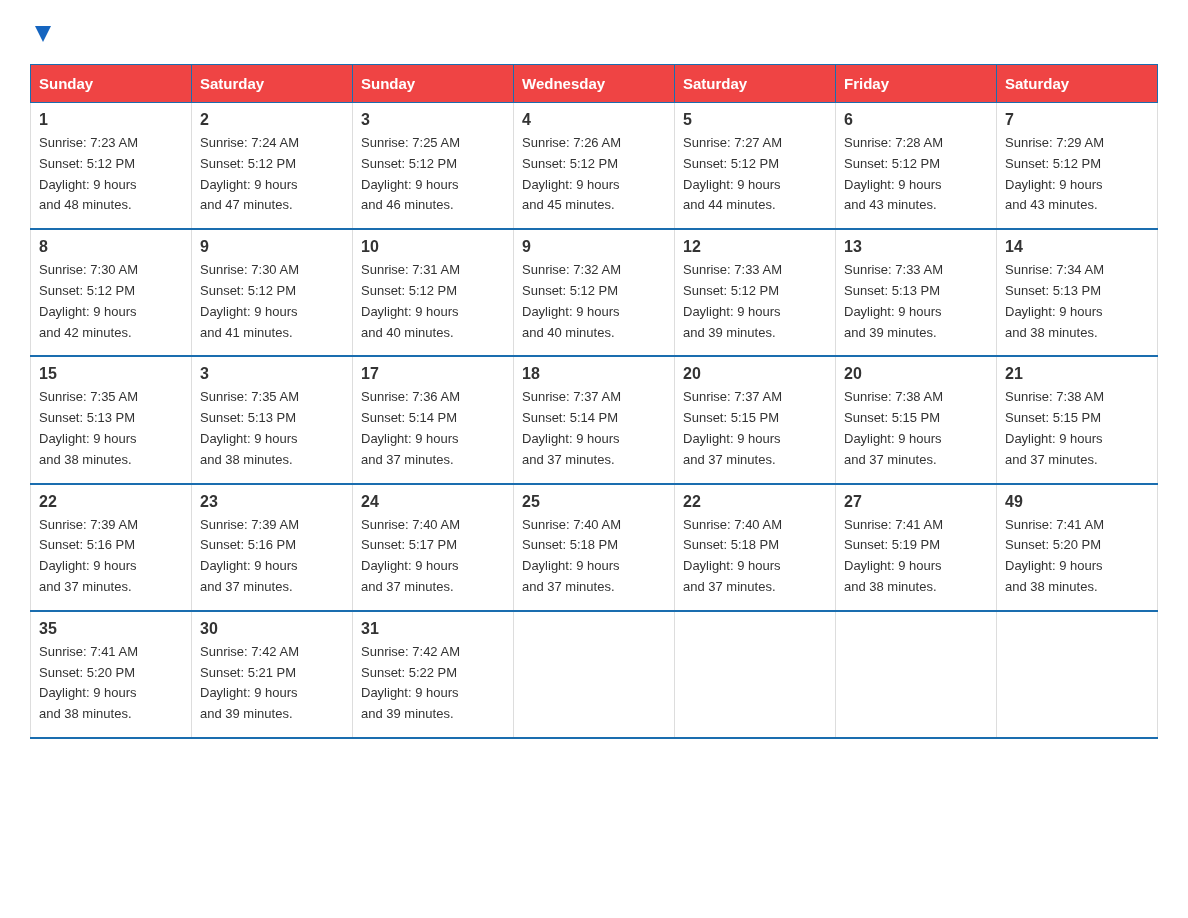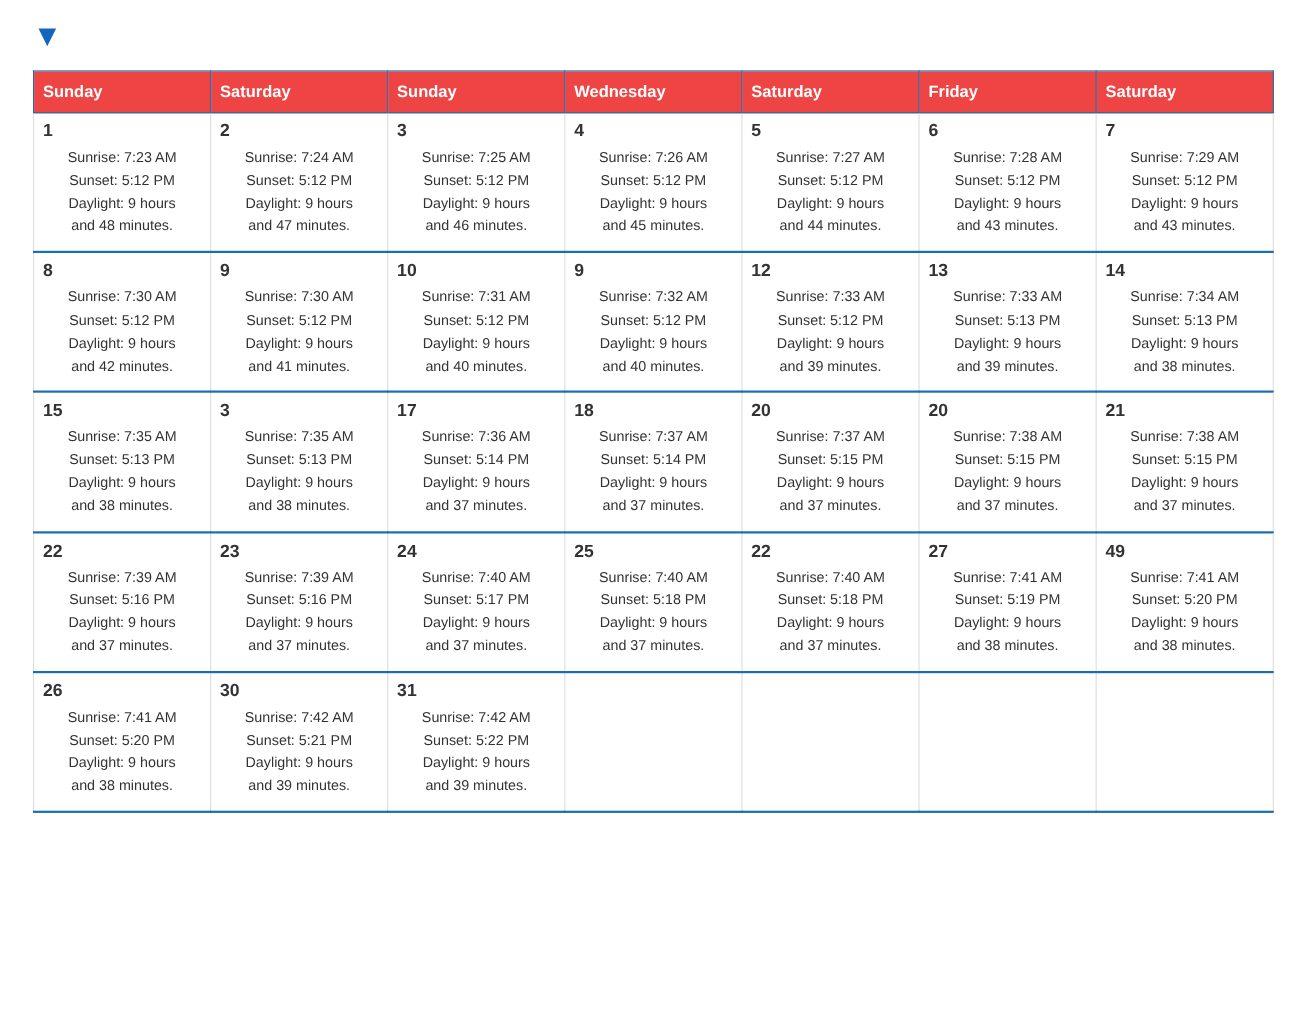--- a/index.html
+++ b/index.html
@@ -70,21 +70,20 @@
     .day-number {
       font-size: 16px;
       font-weight: bold;
       display: block;
       margin-bottom: 4px;
     }
     .day-info {
       font-size: 13px;
       line-height: 1.6;
       color: #333;
-      text-align: center;
     }
     .empty-cell {
       background: #fff;
     }
     tbody tr:last-child {
       border-bottom: 2px solid #1a6daf;
     }
   </style>
 </head>
 <body>
@@ -235,21 +234,21 @@
           <span class="day-number">27</span>
           <div class="day-info">Sunrise: 7:41 AM<br>Sunset: 5:19 PM<br>Daylight: 9 hours<br>and 38 minutes.</div>
         </td>
         <td>
           <span class="day-number">49</span>
           <div class="day-info">Sunrise: 7:41 AM<br>Sunset: 5:20 PM<br>Daylight: 9 hours<br>and 38 minutes.</div>
         </td>
       </tr>
       <tr>
         <td>
-          <span class="day-number">26</span>
+          <span class="day-number">35</span>
           <div class="day-info">Sunrise: 7:41 AM<br>Sunset: 5:20 PM<br>Daylight: 9 hours<br>and 38 minutes.</div>
         </td>
         <td>
           <span class="day-number">30</span>
           <div class="day-info">Sunrise: 7:42 AM<br>Sunset: 5:21 PM<br>Daylight: 9 hours<br>and 39 minutes.</div>
         </td>
         <td>
           <span class="day-number">31</span>
           <div class="day-info">Sunrise: 7:42 AM<br>Sunset: 5:22 PM<br>Daylight: 9 hours<br>and 39 minutes.</div>
         </td>

